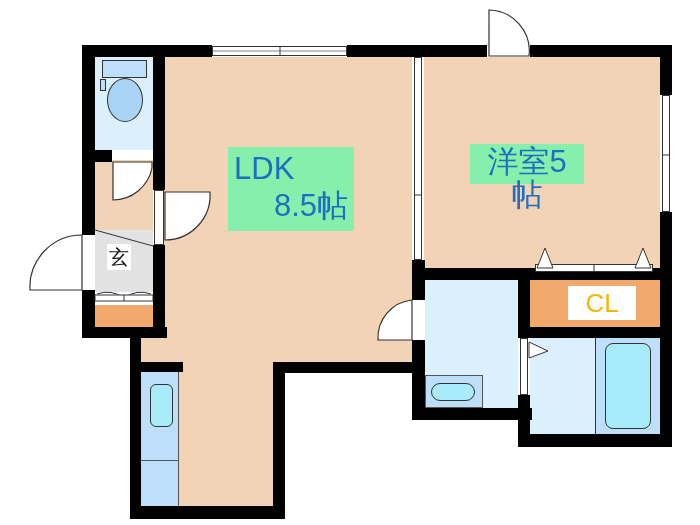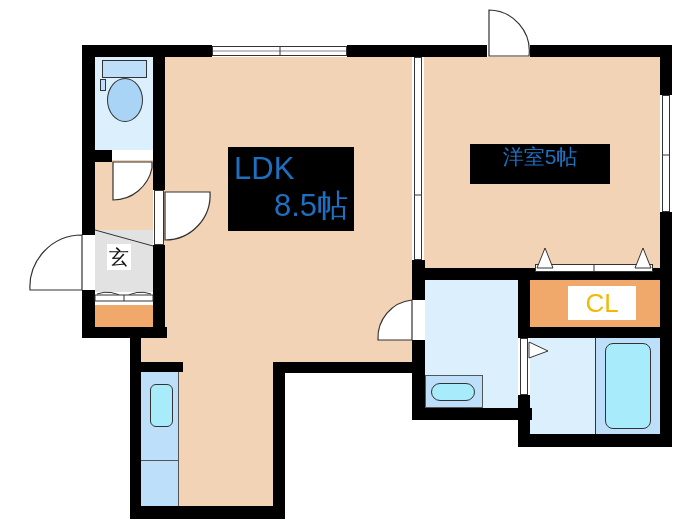--- a/index.html
+++ b/index.html
@@ -5,21 +5,21 @@
     html, body { margin:0; padding:0; background:#ffffff; }
     body { width:700px; height:525px; position:relative; overflow:hidden; font-family:"Liberation Sans", "DejaVu Sans", sans-serif; }
     .abs { position:absolute; box-sizing:border-box; }
     .wall { background:#000; }
     .floor { background:#f2d3b5; }
     .wet { background:#dbeffd; }
     .wet2 { background:#bddff9; }
     .white { background:#fff; }
     .closet { background:#f0a96a; }
     .genkan { background:#e2e2e2; }
-    .label { background:#000000; color:#1e6fbf; font-weight:normal; line-height:1.05; padding:2px 6px; }
+    .label { background:#86efac; color:#1e6fbf; font-weight:normal; line-height:1.05; padding:2px 6px; }
     svg { position:absolute; left:0; top:0; }
   </style>
 </head>
 <body>
 
 <div class="abs floor" style="left:160px;top:57px;width:252px;height:305px;"></div>
 <div class="abs floor" style="left:140px;top:322px;width:140px;height:186px;"></div>
 <div class="abs floor" style="left:424px;top:57px;width:236px;height:212px;"></div>
 <div class="abs wet" style="left:95px;top:57px;width:58px;height:93px;"></div>
 <div class="abs floor" style="left:95px;top:160px;width:58px;height:70px;"></div>
@@ -106,21 +106,21 @@
 <div class="abs wet2" style="left:425px;top:375px;width:58px;height:33px;border:1px solid #555;"></div>
 <div class="abs" style="left:431px;top:383px;width:44px;height:18px;border-radius:9px;background:#a8ecfb;border:1px solid #333;"></div>
 
 <div class="abs wet2" style="left:595px;top:338px;width:65px;height:96px;border-left:1px solid #333;"></div>
 <div class="abs" style="left:605px;top:343px;width:46px;height:86px;border-radius:8px;background:#a8ecfb;border:1px solid #333;"></div>
 
 <div class="abs label" style="left:228px;top:147px;width:126px;height:84px;font-size:31px;padding:6px 6px;">
   <div>LDK</div>
   <div style="margin-top:4px;text-align:right;">8.5帖</div>
 </div>
-<div class="abs label" style="left:470px;top:144px;width:140px;height:40px;font-size:21px;text-align:center;">
+<div class="abs label" style="left:470px;top:144px;width:114px;height:40px;font-size:31px;text-align:center;">
   <span>洋室5帖</span>
 </div>
 <div class="abs" style="left:568px;top:286px;width:68px;height:34px;background:#fff;color:#f5b800;font-size:26px;text-align:center;line-height:34px;">
   <span>CL</span>
 </div>
 <div class="abs" style="left:107px;top:244px;width:24px;height:26px;background:#fff;color:#111;font-size:20px;text-align:center;line-height:26px;">
   <span>玄</span>
 </div>
 
 </body></html>

